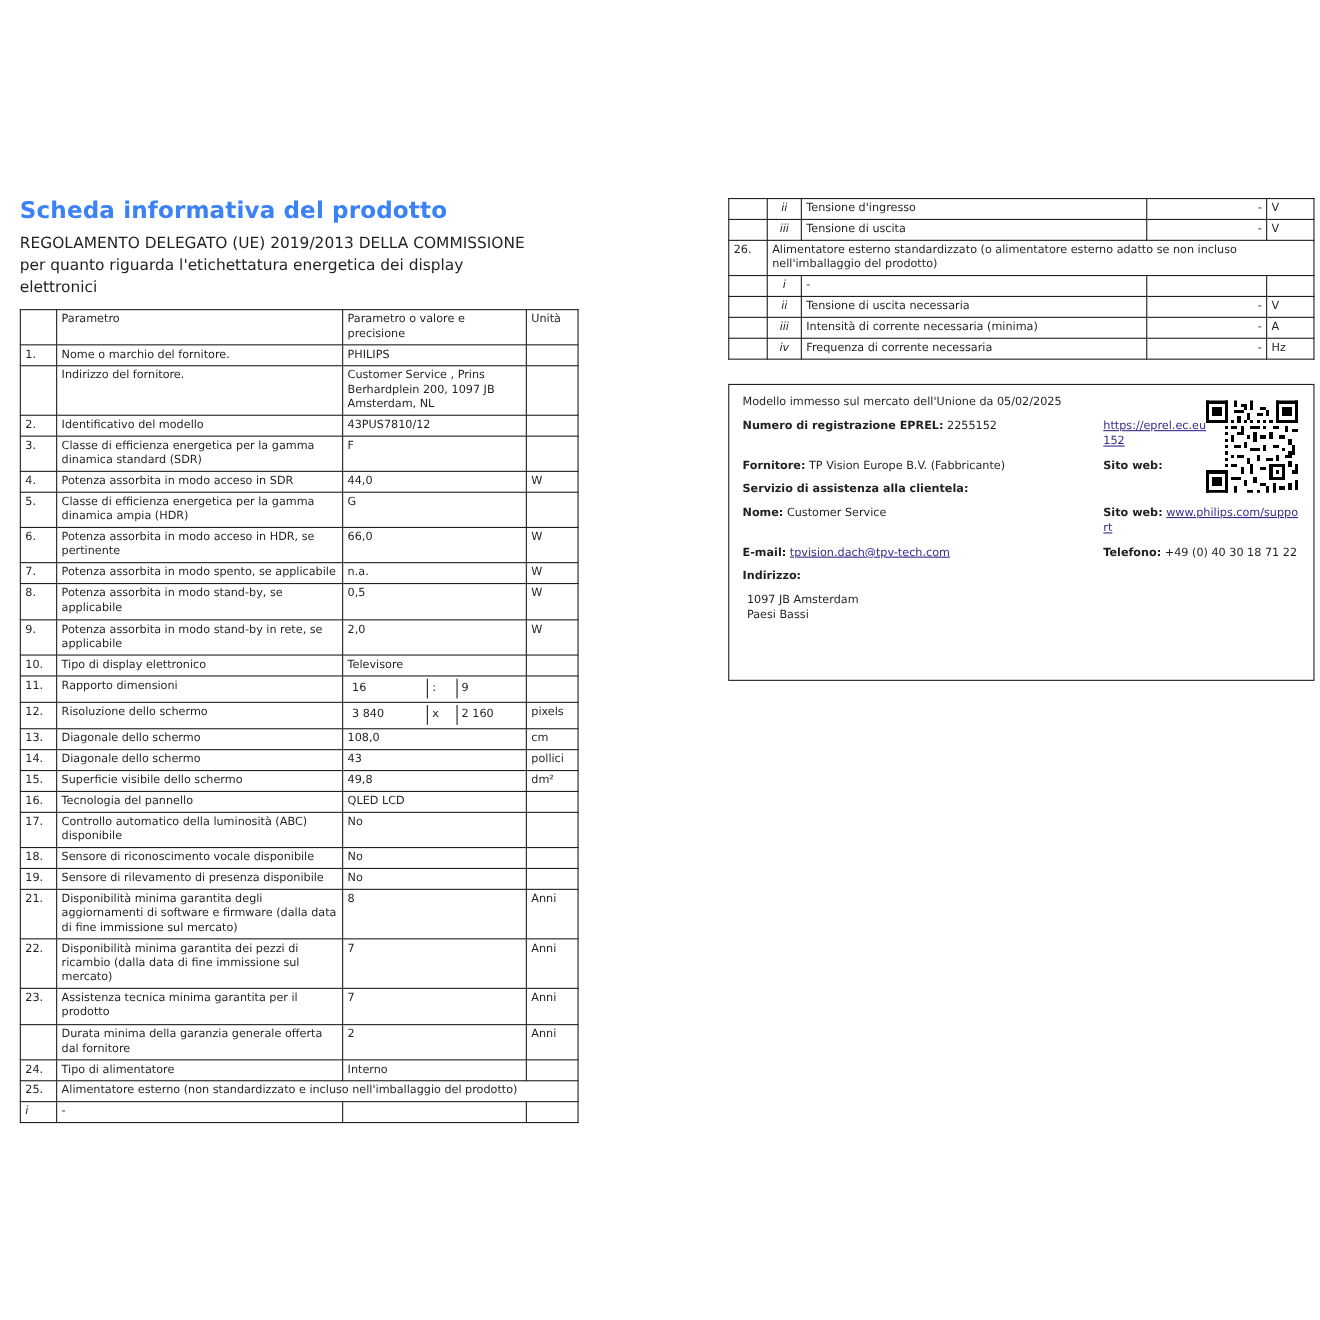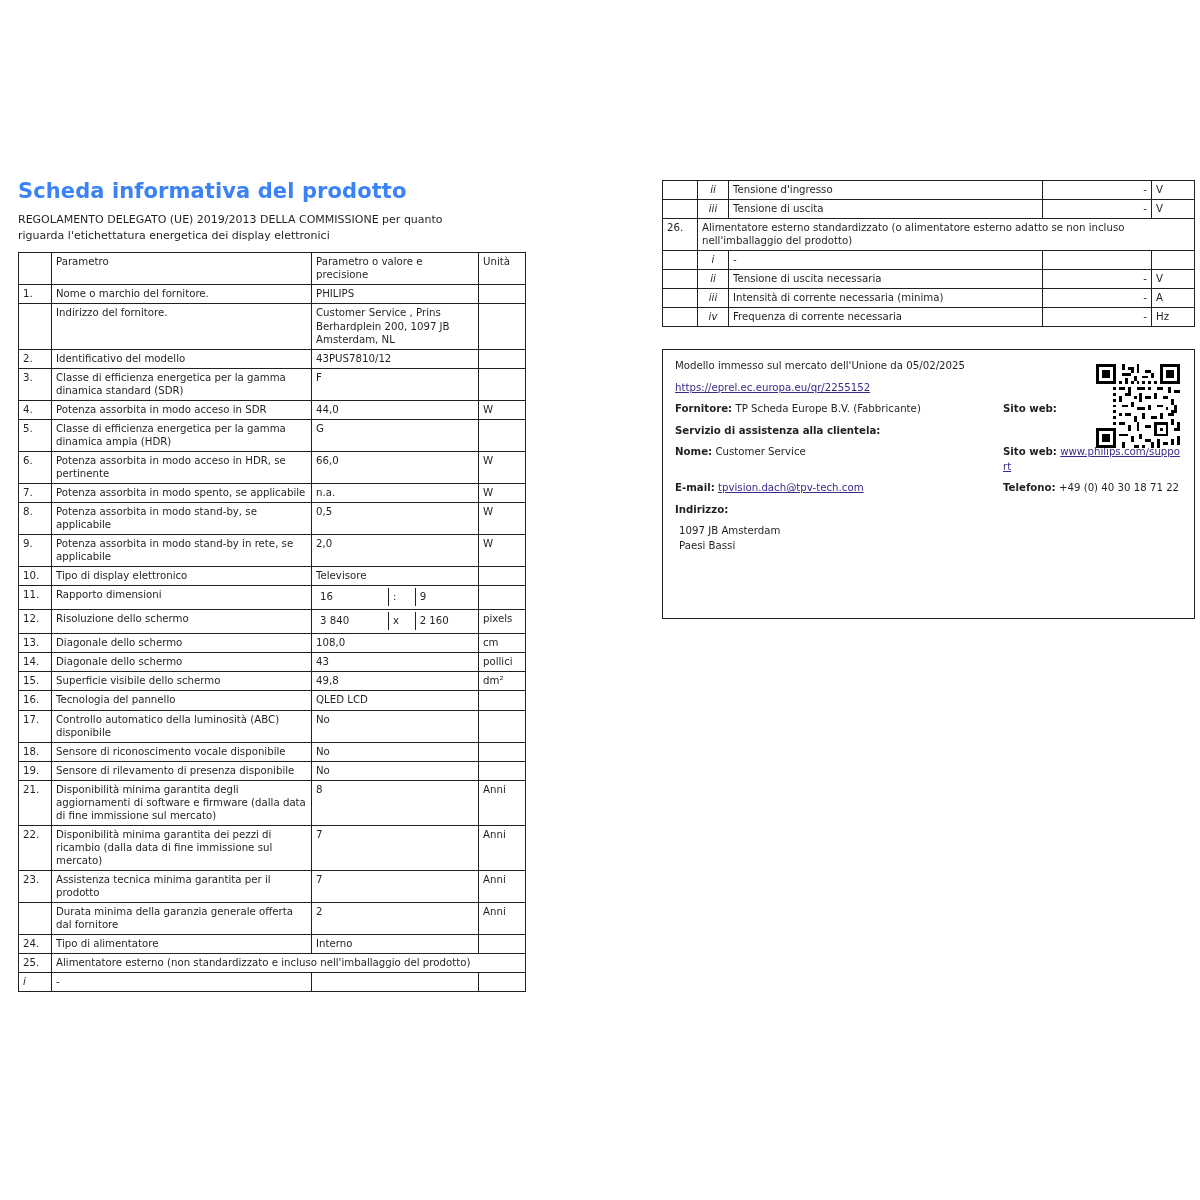--- a/index.html
+++ b/index.html
@@ -26,21 +26,21 @@
 
   #doc-title {
     font-size: 21px;
     font-weight: bold;
     color: #3b82f6;
     letter-spacing: 0.1px;
     margin: 0 0 9px 0;
     line-height: 1.1;
   }
   #doc-subtitle {
-    font-size: 11px;
+    font-size: 14px;
     line-height: 1.42;
     color: #231f20;
     margin: 0 0 9px 0;
     max-width: 470px;
   }
 
   table.grid {
     border-collapse: collapse;
     table-layout: fixed;
     width: 100%;
@@ -504,28 +504,32 @@
           <rect x="28" y="25" width="1" height="3"></rect>
         <rect x="27" y="22" width="2" height="1"></rect>
           <rect x="26" y="16" width="2" height="1"></rect>
       </g>
     </svg>
 
     <div class="row">Modello immesso sul mercato dell'Unione da 05/02/2025</div>
 
     <div class="row mt6 two-col">
       <div>
+        <span class="lbl">Numero di registrazione EPREL:</span>
+        <span>2255152</span>
+      </div>
+      <div>
         <a class="link" href="#">https://eprel.ec.europa.eu/qr/2255152</a>
       </div>
     </div>
 
     <div class="row two-col">
       <div>
         <span class="lbl">Fornitore:</span>
-        <span>TP Scheda Europe B.V. (Fabbricante)</span>
+        <span>TP Vision Europe B.V. (Fabbricante)</span>
       </div>
       <div>
         <span class="lbl">Sito web:</span>
       </div>
     </div>
 
     <div class="row lbl">Servizio di assistenza alla clientela:</div>
 
     <div class="row two-col">
       <div>

